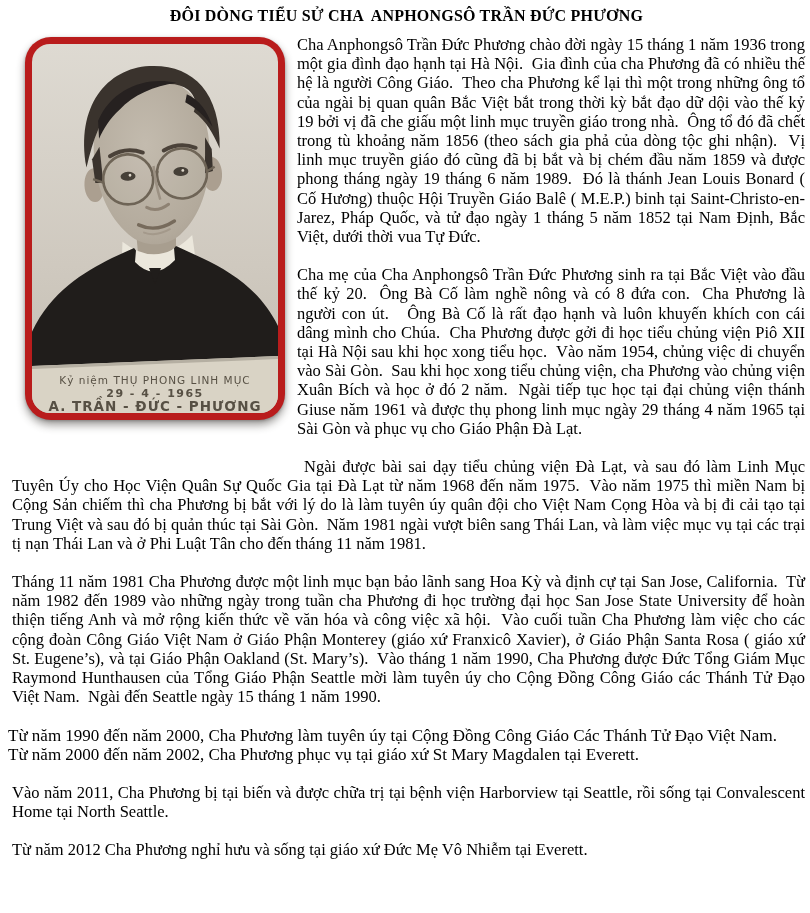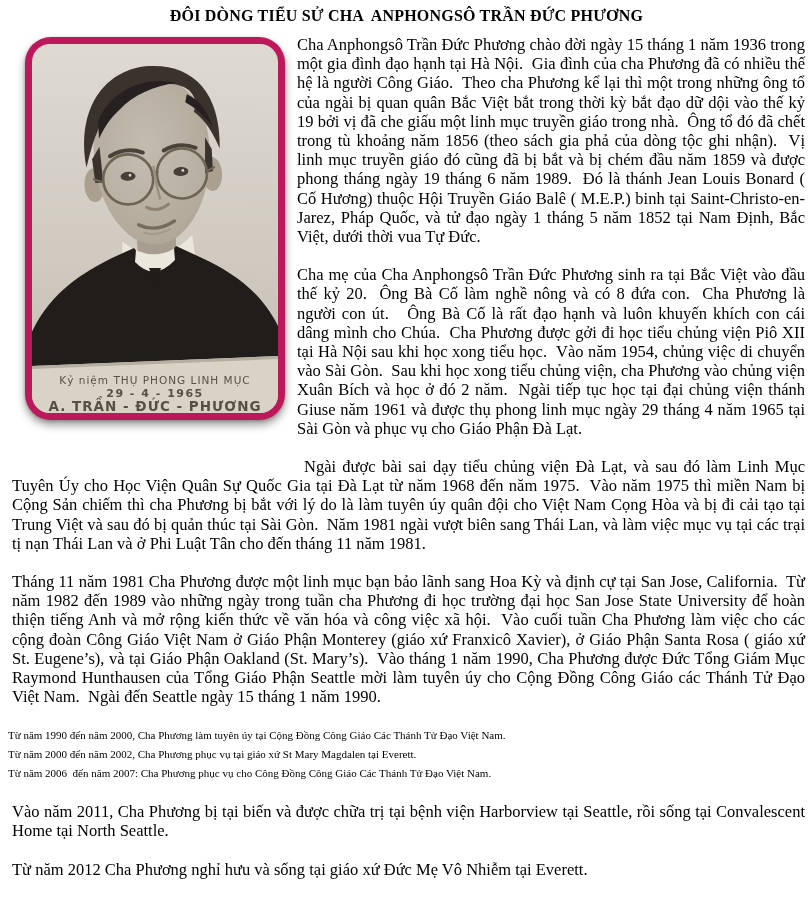--- a/index.html
+++ b/index.html
@@ -27,21 +27,21 @@
     margin: 2px 0 10px 0;
     letter-spacing: 0.2px;
     white-space: pre-wrap;
     font-family: "Liberation Serif", serif;
   }
   .photo-frame {
     float: left;
     width: 260px;
     height: 383px;
     box-sizing: border-box;
-    background: #be185d;
+    background: #b91c1c;
     border-radius: 26px;
     padding: 7px;
     margin: 2px 12px 4px 17px;
     box-shadow: 0 5px 9px rgba(40,35,30,0.45), 0 1px 3px rgba(0,0,0,0.25);
   }
   .photo-inner {
     width: 246px;
     height: 369px;
     border-radius: 18px;
     overflow: hidden;
@@ -55,21 +55,21 @@
     white-space: pre-wrap;
   }
   p.after-photo {
     clear: none;
     text-indent: 292px;
   }
   .timeline {
     margin: 0 0 19px 0;
   }
   .timeline p {
-    font-size: 11px;
+    font-size: 17px;
     line-height: 19.2px;
     margin: 0;
     text-align: left;
     white-space: pre-wrap;
   }
   .caption-text {
     font-family: "DejaVu Sans", sans-serif;
     fill: #575044;
   }
 </style>
@@ -160,20 +160,19 @@
 
   <p class="body-text">Cha mẹ của Cha Anphongsô Trần Đức Phương sinh ra tại Bắc Việt vào đầu thế kỷ 20.  Ông Bà Cố làm nghề nông và có 8 đứa con.  Cha Phương là người con út.   Ông Bà Cố là rất đạo hạnh và luôn khuyến khích con cái dâng mình cho Chúa.  Cha Phương được gởi đi học tiểu chủng viện Piô XII tại Hà Nội sau khi học xong tiểu học.  Vào năm 1954, chủng việc di chuyển vào Sài Gòn.  Sau khi học xong tiểu chủng viện, cha Phương vào chủng viện Xuân Bích và học ở đó 2 năm.  Ngài tiếp tục học tại đại chủng viện thánh Giuse năm 1961 và được thụ phong linh mục ngày 29 tháng 4 năm 1965 tại Sài Gòn và phục vụ cho Giáo Phận Đà Lạt.</p>
 
   <p class="body-text after-photo">Ngài được bài sai dạy tiểu chủng viện Đà Lạt, và sau đó làm Linh Mục Tuyên Úy cho Học Viện Quân Sự Quốc Gia tại Đà Lạt từ năm 1968 đến năm 1975.  Vào năm 1975 thì miền Nam bị Cộng Sản chiếm thì cha Phương bị bắt với lý do là làm tuyên úy quân đội cho Việt Nam Cọng Hòa và bị đi cải tạo tại Trung Việt và sau đó bị quản thúc tại Sài Gòn.  Năm 1981 ngài vượt biên sang Thái Lan, và làm việc mục vụ tại các trại tị nạn Thái Lan và ở Phi Luật Tân cho đến tháng 11 năm 1981.</p>
 
   <p class="body-text">Tháng 11 năm 1981 Cha Phương được một linh mục bạn bảo lãnh sang Hoa Kỳ và định cự tại San Jose, California.  Từ năm 1982 đến 1989 vào những ngày trong tuần cha Phương đi học trường đại học San Jose State University để hoàn thiện tiếng Anh và mở rộng kiến thức về văn hóa và công việc xã hội.  Vào cuối tuần Cha Phương làm việc cho các cộng đoàn Công Giáo Việt Nam ở Giáo Phận Monterey (giáo xứ Franxicô Xavier), ở Giáo Phận Santa Rosa ( giáo xứ St. Eugene’s), và tại Giáo Phận Oakland (St. Mary’s).  Vào tháng 1 năm 1990, Cha Phương được Đức Tổng Giám Mục Raymond Hunthausen của Tổng Giáo Phận Seattle mời làm tuyên úy cho Cộng Đồng Công Giáo các Thánh Tử Đạo Việt Nam.  Ngài đến Seattle ngày 15 tháng 1 năm 1990.</p>
 
   <div class="timeline">
     <p>Từ năm 1990 đến năm 2000, Cha Phương làm tuyên úy tại Cộng Đồng Công Giáo Các Thánh Tử Đạo Việt Nam.</p>
     <p>Từ năm 2000 đến năm 2002, Cha Phương phục vụ tại giáo xứ St Mary Magdalen tại Everett.</p>
-    <p>Từ năm 2006  đến năm 2007: Cha Phương phục vụ cho Công Đồng Công Giáo Các Thánh Tử Đạo Việt Nam.</p>
   </div>
 
   <p class="body-text">Vào năm 2011, Cha Phương bị tại biến và được chữa trị tại bệnh viện Harborview tại Seattle, rồi sống tại Convales­cent Home tại North Seattle.</p>
 
   <p class="body-text">Từ năm 2012 Cha Phương nghỉ hưu và sống tại giáo xứ Đức Mẹ Vô Nhiễm tại Everett.</p>
 
 </div>
 
 </body></html>

